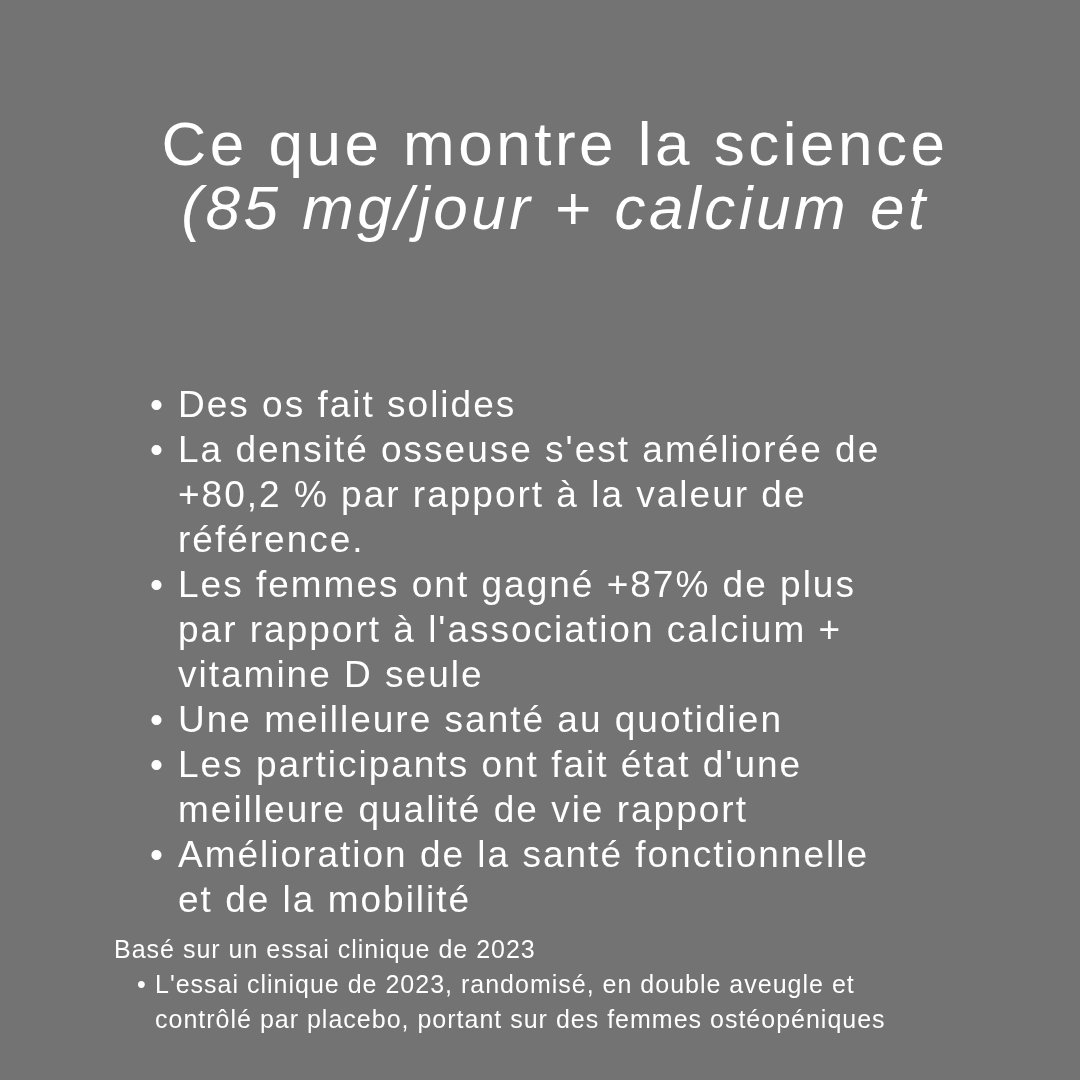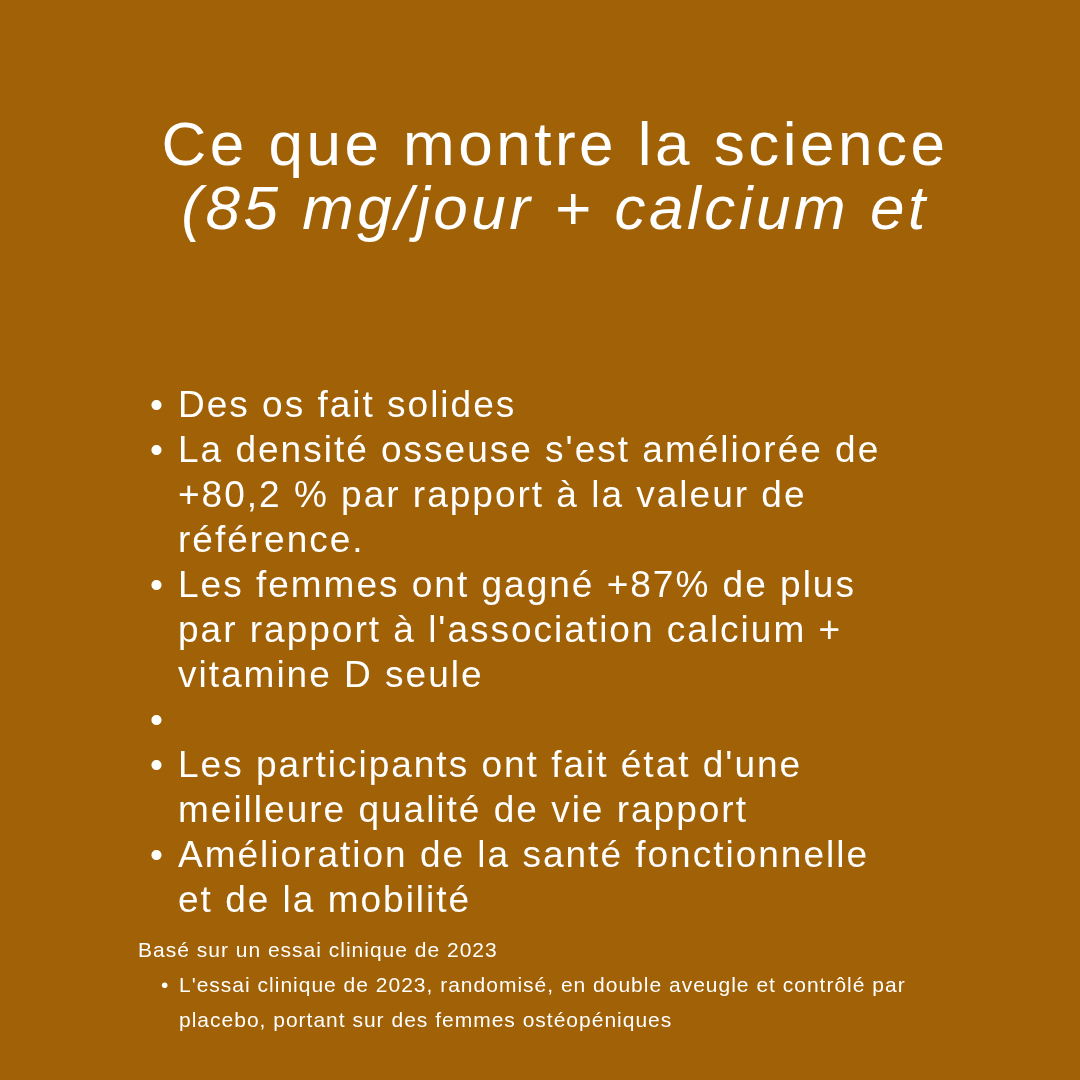--- a/index.html
+++ b/index.html
@@ -33,37 +33,37 @@
     font-size: 37px;
     line-height: 45px;
     letter-spacing: 2px;
   }
   ul.benefits li { display: flex; }
   .dot { flex: none; }
   ul.benefits .dot { width: 28px; }
 
   .footnote {
     position: absolute;
-    top: 932px; left: 138px; width: 790px;
-    font-size: 21px;
+    top: 932px; left: 114px; width: 790px;
+    font-size: 25px;
     line-height: 35px;
     letter-spacing: 1px;
   }
   .footnote ul {
     margin: 0 0 0 23px; padding: 0;
     list-style: none;
     width: 758px;
   }
   .footnote li { display: flex; }
   .footnote .dot { width: 18px; }
 </style>
 </head>
 <body>
 
-<div class="canvas" style="background: #a16207; color: rgb(255, 255, 255);">
+<div class="canvas" style="background: #737373; color: rgb(255, 255, 255);">
 
   <header class="title">
     <div>Ce que montre la science</div>
     <div class="it">(85 mg/jour + calcium et</div>
   </header>
 
   <ul class="benefits">
     <li>
       <span class="dot">•</span>
       <span>Des os fait solides</span>
@@ -71,20 +71,21 @@
     <li>
       <span class="dot">•</span>
       <span>La densité osseuse s'est améliorée de +80,2 % par rapport à la valeur de référence.</span>
     </li>
     <li>
       <span class="dot">•</span>
       <span>Les femmes ont gagné +87% de plus par rapport à l'association calcium + vitamine D seule</span>
     </li>
     <li>
       <span class="dot">•</span>
+      <span>Une meilleure santé au quotidien</span>
     </li>
     <li>
       <span class="dot">•</span>
       <span>Les participants ont fait état d'une meilleure qualité de vie rapport</span>
     </li>
     <li>
       <span class="dot">•</span>
       <span>Amélioration de la santé fonctionnelle et de la mobilité</span>
     </li>
   </ul>

